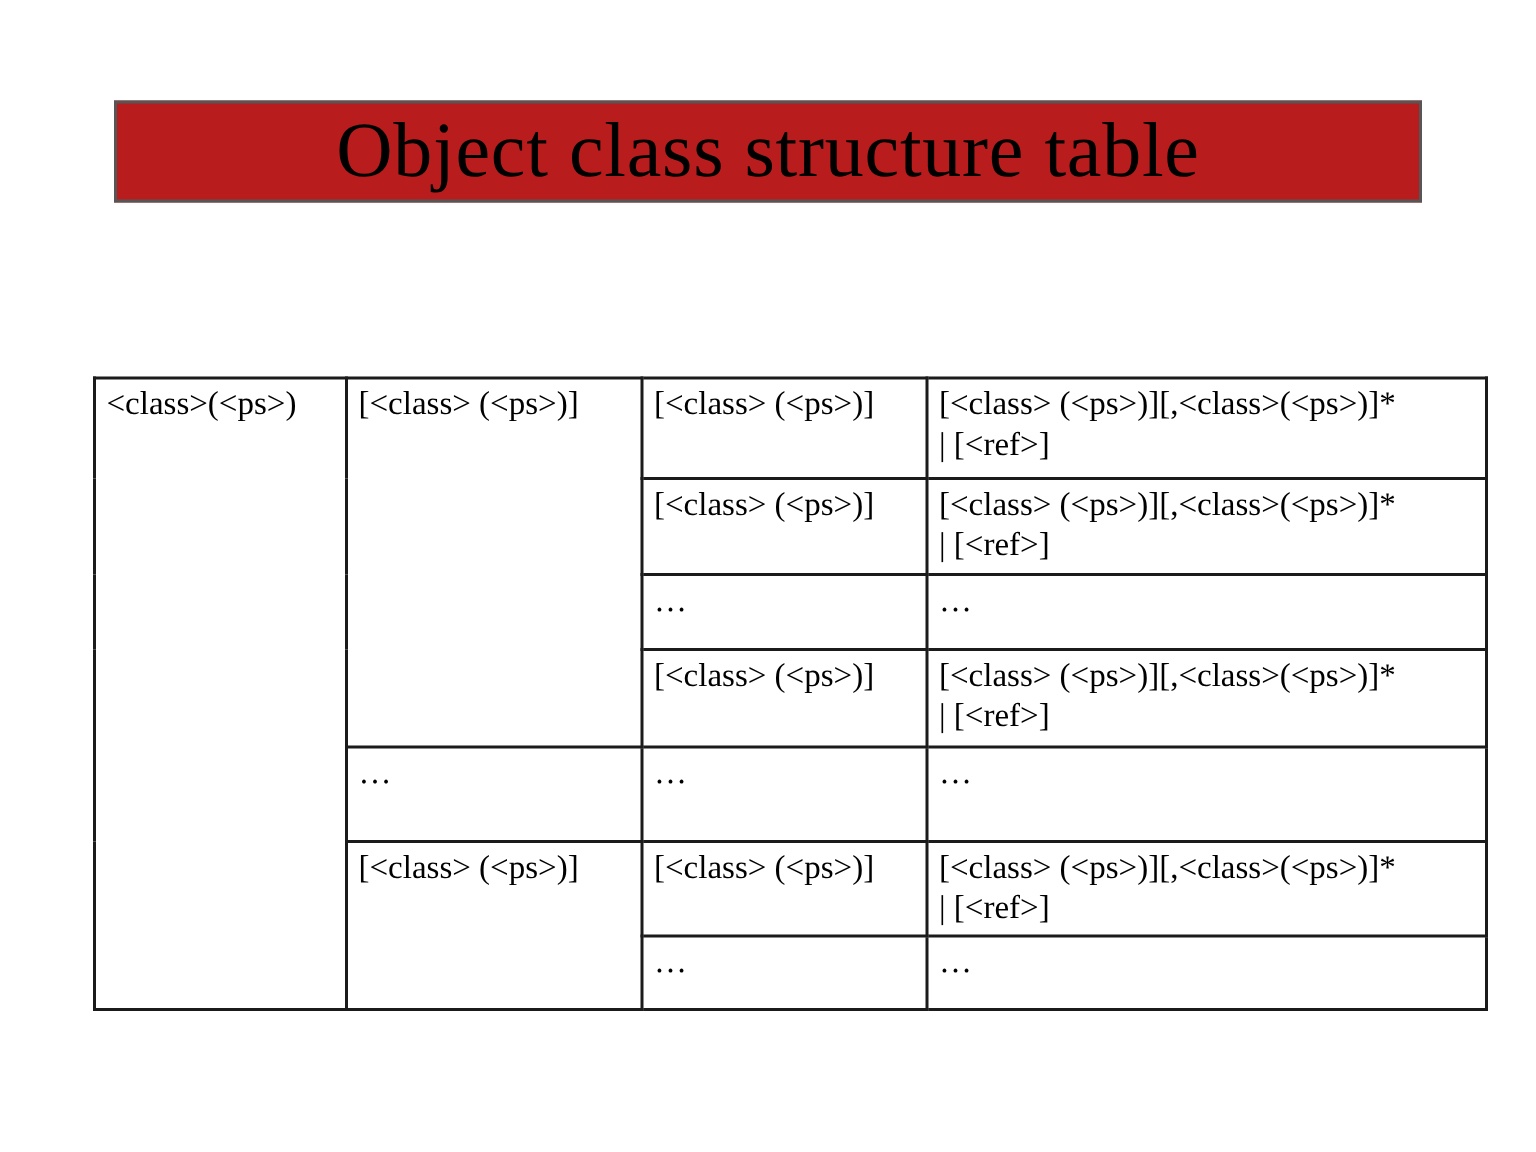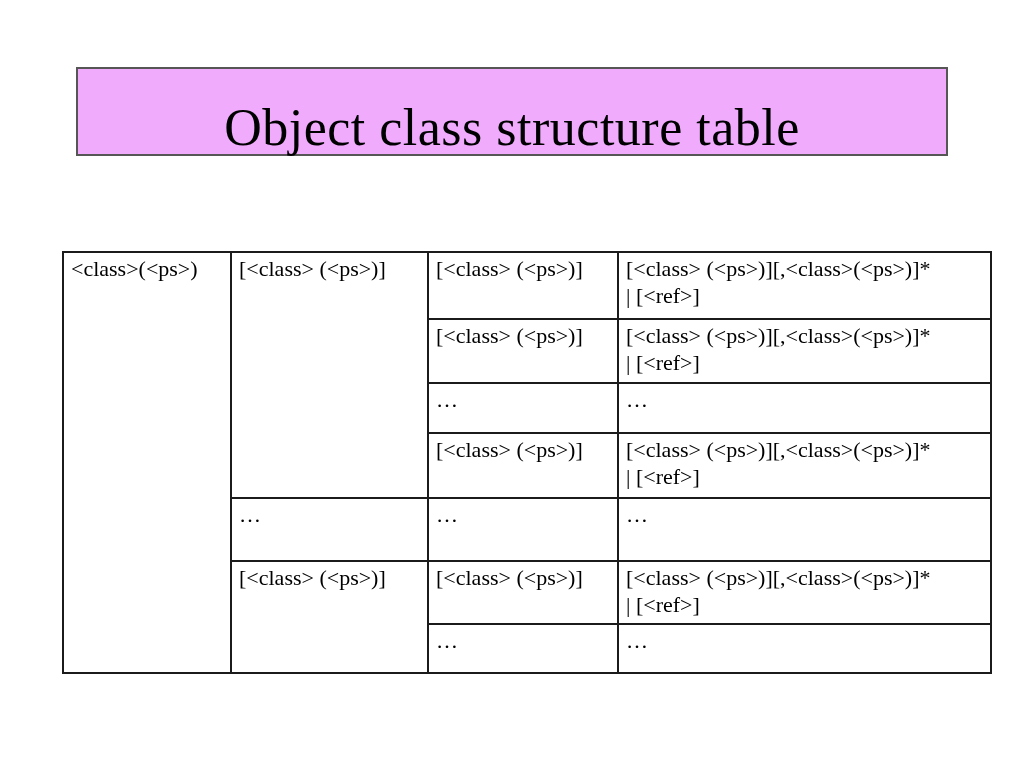--- a/index.html
+++ b/index.html
@@ -9,26 +9,26 @@
     position: relative;
     font-family: "Liberation Serif", "DejaVu Serif", serif;
     color: #000000;
     overflow: hidden;
   }
   .slide { position: absolute; left: 0; top: 0; width: 1024px; height: 768px; background: #ffffff; }
 
   .title-box {
     position: absolute;
     left: 76px; top: 67px;
-    width: 872px; height: 89px;
+    width: 872px; height: 68px;
     box-sizing: border-box;
     border: 2px solid #565656;
-    background: #f0abfc;
+    background: #b91c1c;
     display: flex;
-    align-items: flex-end;
+    align-items: center;
     justify-content: center;
   }
   .title-text {
     font-size: 52px;
     line-height: 1;
     white-space: nowrap;
     letter-spacing: 0.5px;
   }
 
   table.structure {

